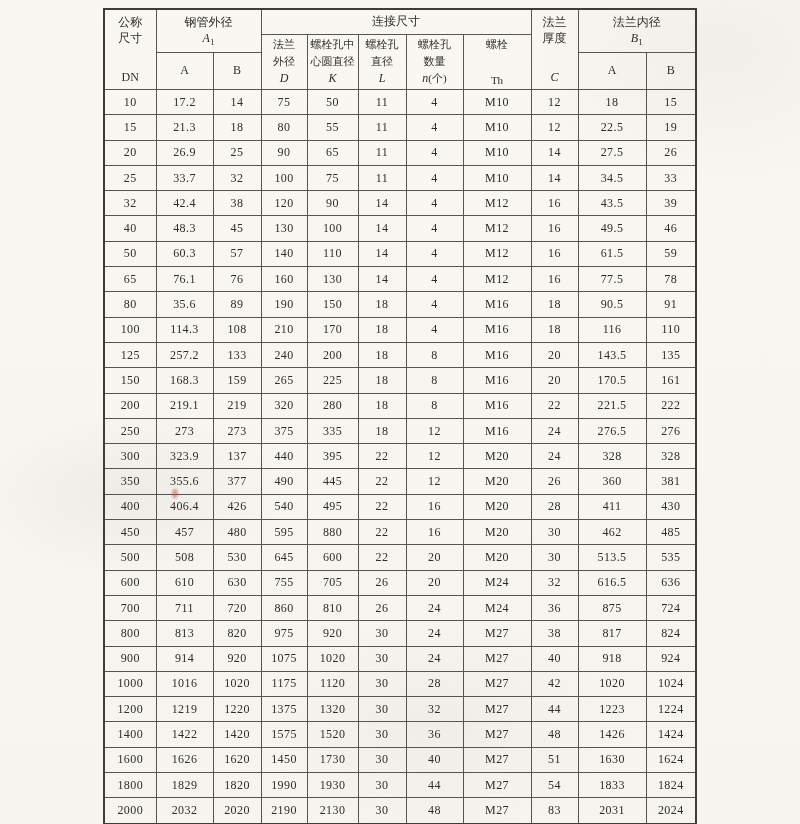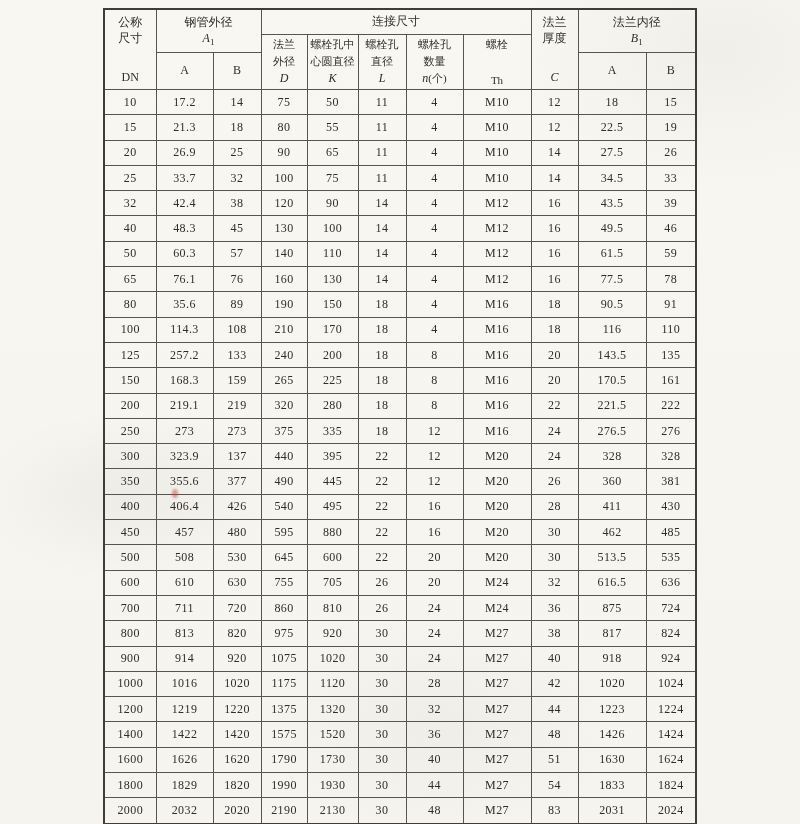--- a/index.html
+++ b/index.html
@@ -495,21 +495,21 @@
             <td>36</td>
             <td>M27</td>
             <td>48</td>
             <td>1426</td>
             <td>1424</td>
           </tr>
           <tr>
             <td>1600</td>
             <td>1626</td>
             <td>1620</td>
-            <td>1790</td>
+            <td>1450</td>
             <td>1730</td>
             <td>30</td>
             <td>40</td>
             <td>M27</td>
             <td>51</td>
             <td>1630</td>
             <td>1624</td>
           </tr>
           <tr>
             <td>1800</td>

